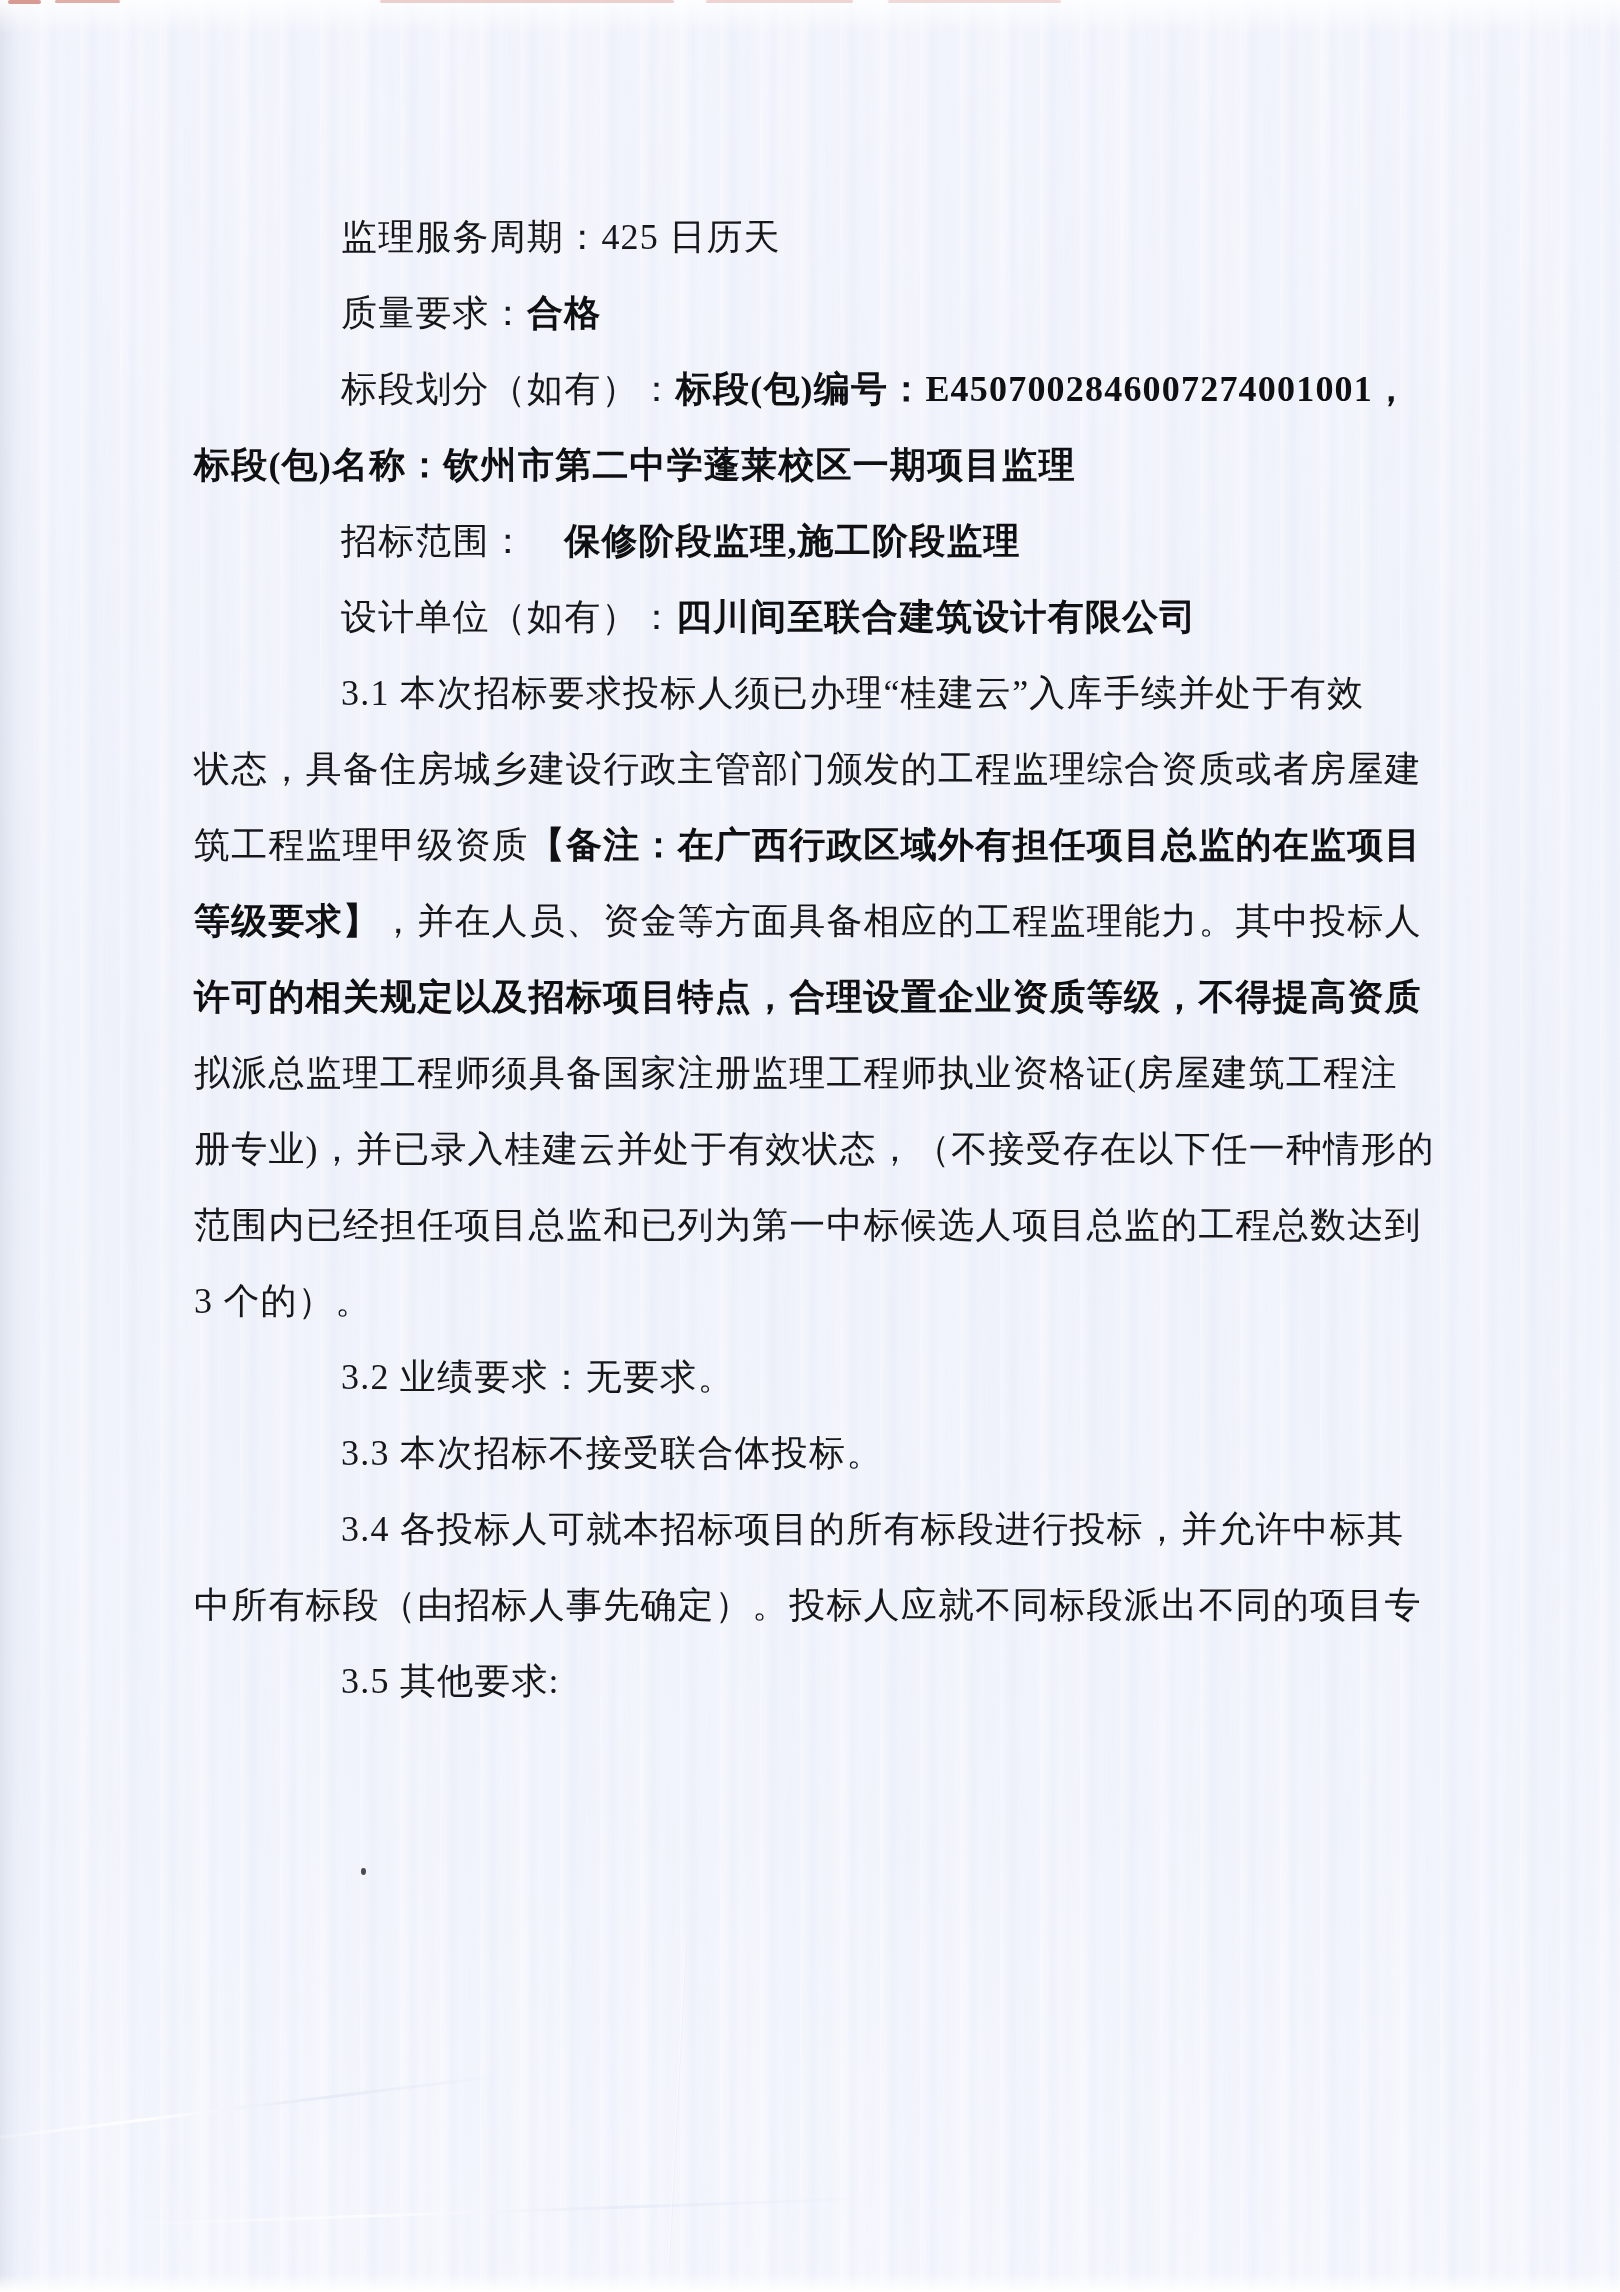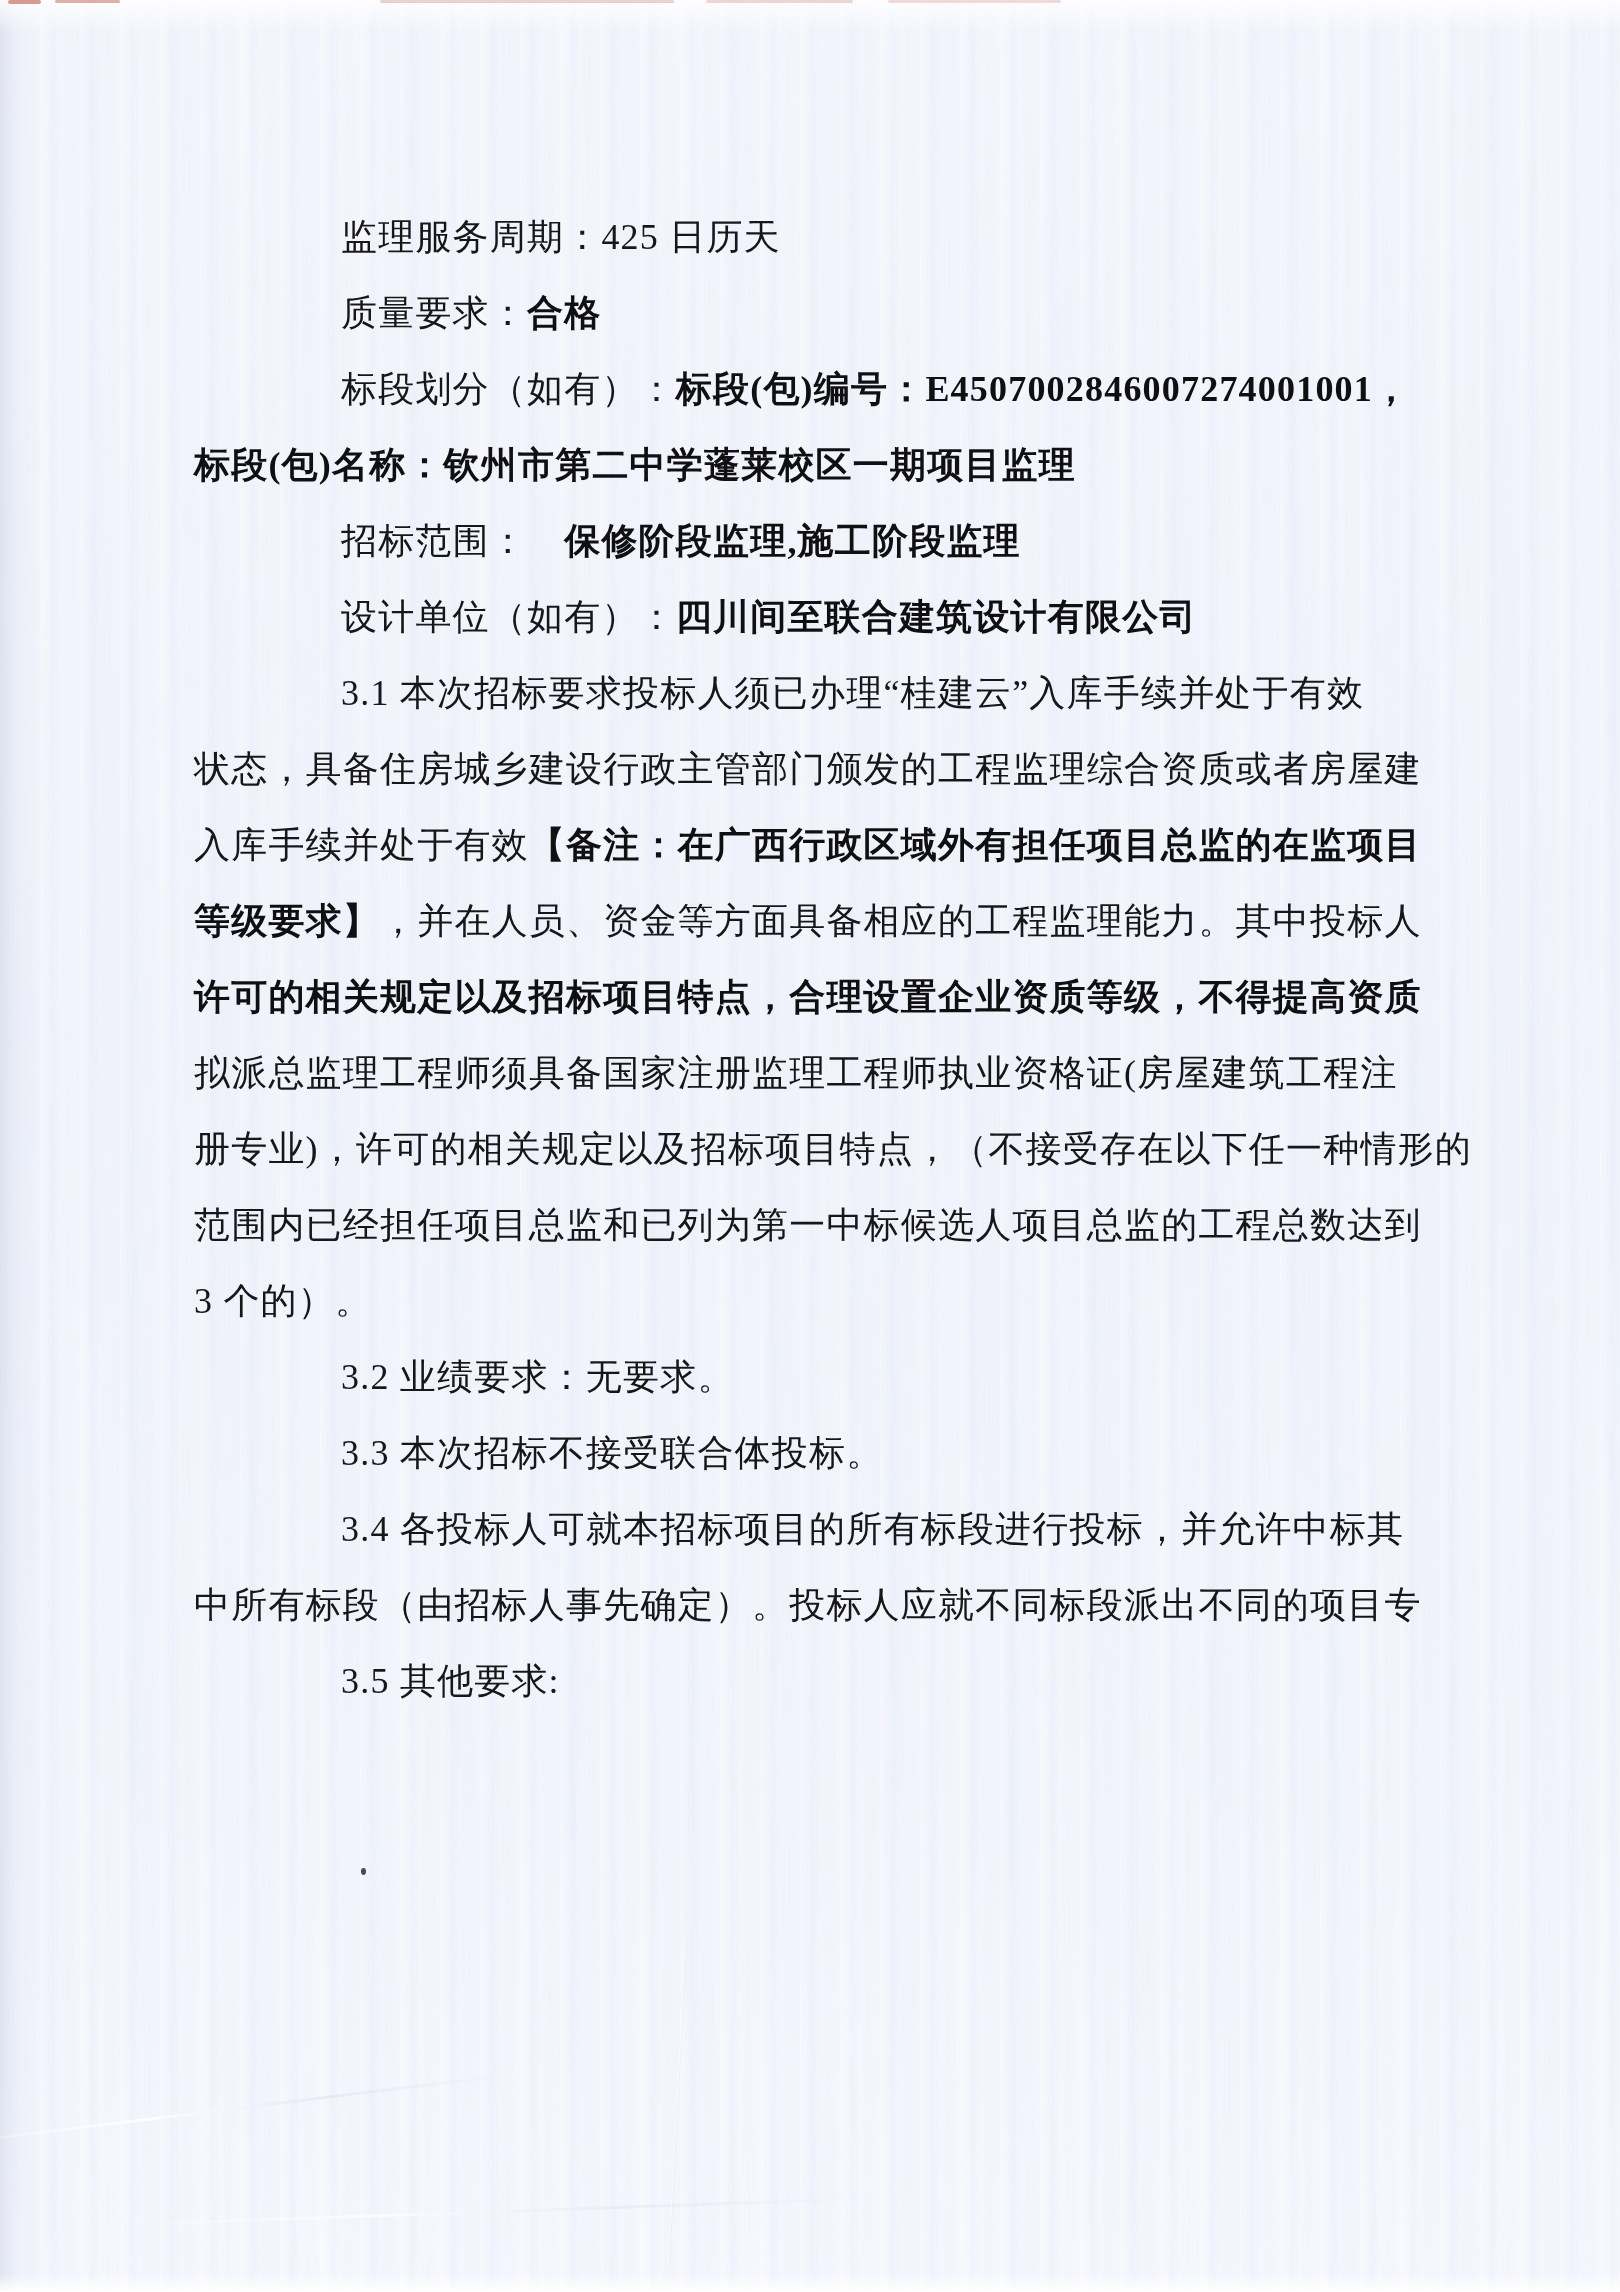--- a/index.html
+++ b/index.html
@@ -85,25 +85,25 @@
 
   <div class="doc">
       <div class="line indent"><span class="seg">监理服务周期：425 日历天</span></div>
       <div class="line indent"><span class="seg">质量要求：</span><span class="seg bold">合格</span></div>
       <div class="line indent"><span class="seg">标段划分（如有）：</span><span class="seg bold">标段(包)编号：E4507002846007274001001，</span></div>
       <div class="line"><span class="seg bold">标段(包)名称：钦州市第二中学蓬莱校区一期项目监理</span></div>
       <div class="line indent"><span class="seg">招标范围：　</span><span class="seg bold">保修阶段监理,施工阶段监理</span></div>
       <div class="line indent"><span class="seg">设计单位（如有）：</span><span class="seg bold">四川间至联合建筑设计有限公司</span></div>
       <div class="line indent"><span class="seg">3.1 本次招标要求投标人须已办理“桂建云”入库手续并处于有效</span></div>
       <div class="line"><span class="seg">状态，具备住房城乡建设行政主管部门颁发的工程监理综合资质或者房屋建</span></div>
-      <div class="line"><span class="seg">入库手续并处于有效</span><span class="seg bold">【备注：在广西行政区域外有担任项目总监的在监项目</span></div>
+      <div class="line"><span class="seg">筑工程监理甲级资质</span><span class="seg bold">【备注：在广西行政区域外有担任项目总监的在监项目</span></div>
       <div class="line"><span class="seg bold">等级要求】</span><span class="seg">，并在人员、资金等方面具备相应的工程监理能力。其中投标人</span></div>
       <div class="line"><span class="seg bold">许可的相关规定以及招标项目特点，合理设置企业资质等级，不得提高资质</span></div>
       <div class="line"><span class="seg">拟派总监理工程师须具备国家注册监理工程师执业资格证(房屋建筑工程注</span></div>
-      <div class="line"><span class="seg">册专业)，许可的相关规定以及招标项目特点，（不接受存在以下任一种情形的</span></div>
+      <div class="line"><span class="seg">册专业)，并已录入桂建云并处于有效状态，（不接受存在以下任一种情形的</span></div>
       <div class="line"><span class="seg">范围内已经担任项目总监和已列为第一中标候选人项目总监的工程总数达到</span></div>
       <div class="line"><span class="seg">3 个的）。</span></div>
       <div class="line indent"><span class="seg">3.2 业绩要求：无要求。</span></div>
       <div class="line indent"><span class="seg">3.3 本次招标不接受联合体投标。</span></div>
       <div class="line indent"><span class="seg">3.4 各投标人可就本招标项目的所有标段进行投标，并允许中标其</span></div>
       <div class="line"><span class="seg">中所有标段（由招标人事先确定）。投标人应就不同标段派出不同的项目专</span></div>
       <div class="line indent"><span class="seg">3.5 其他要求:</span></div>
     </div>
 
   <div class="ink-dot"></div>

